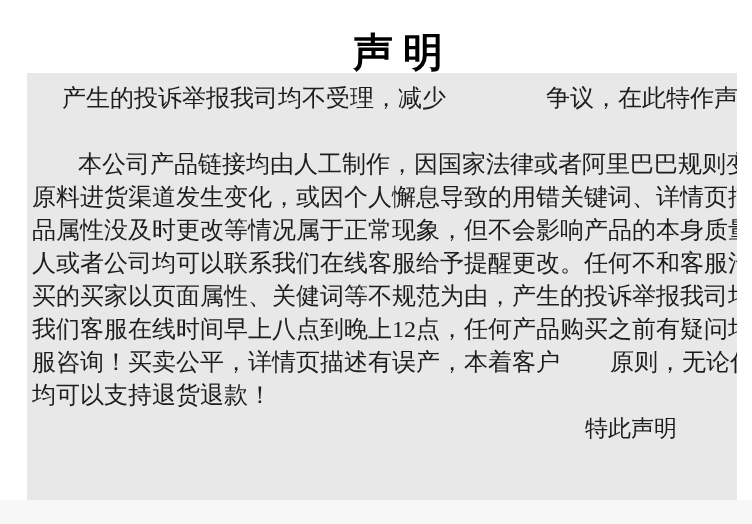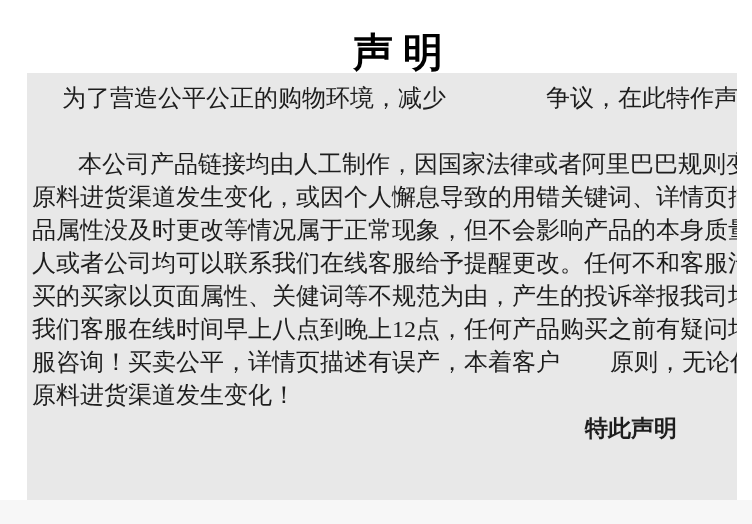--- a/index.html
+++ b/index.html
@@ -68,21 +68,20 @@
   .bline.first { text-indent: 46px; }
   .bline.last {
     text-align-last: left;
     text-align: left;
   }
   .closing {
     margin: 0 55px 0 0;
     text-align: right;
     font-size: 23px;
     white-space: nowrap;
-    font-weight: bold;
   }
   .date {
     margin: 22px 22px 0 0;
     text-align: right;
     font-size: 23px;
     white-space: nowrap;
   }
   .footer-strip {
     position: absolute;
     left: 0;
@@ -92,30 +91,30 @@
     background: var(--footer-background, #f7f7f7);
   }
 </style>
 </head>
 <body>
 
 <div class="page">
   <h1 class="title">声明</h1>
 
   <div class="content">
-    <p class="intro"><span>为了营造公平公正的购物环境，减少</span><span class="gap gap-lg"></span><span>争议，在此特作声明</span></p>
+    <p class="intro"><span>产生的投诉举报我司均不受理，减少</span><span class="gap gap-lg"></span><span>争议，在此特作声明</span></p>
 
     <div class="para" id="body-lines">
         <div class="bline first"><span>本公司产品链接均由人工制作，因国家法律或者阿里巴巴规则变更、以及</span></div>
         <div class="bline"><span>原料进货渠道发生变化，或因个人懈息导致的用错关键词、详情页描述有误产</span></div>
         <div class="bline"><span>品属性没及时更改等情况属于正常现象，但不会影响产品的本身质量。任何个</span></div>
         <div class="bline"><span>人或者公司均可以联系我们在线客服给予提醒更改。任何不和客服沟通直接购</span></div>
         <div class="bline"><span>买的买家以页面属性、关健词等不规范为由，产生的投诉举报我司均不受理。</span></div>
         <div class="bline"><span>我们客服在线时间早上八点到晚上12点，任何产品购买之前有疑问均可联系客</span></div>
         <div class="bline"><span>服咨询！买卖公平，详情页描述有误产，本着客户</span><span class="gap gap-sm"></span><span>原则，无论什么原因</span></div>
-        <div class="bline last"><span>原料进货渠道发生变化！</span></div>
+        <div class="bline last"><span>均可以支持退货退款！</span></div>
       </div>
 
     <p class="closing">特此声明</p>
   </div>
 
   <div class="footer-strip"></div>
 </div>
 
 </body></html>

